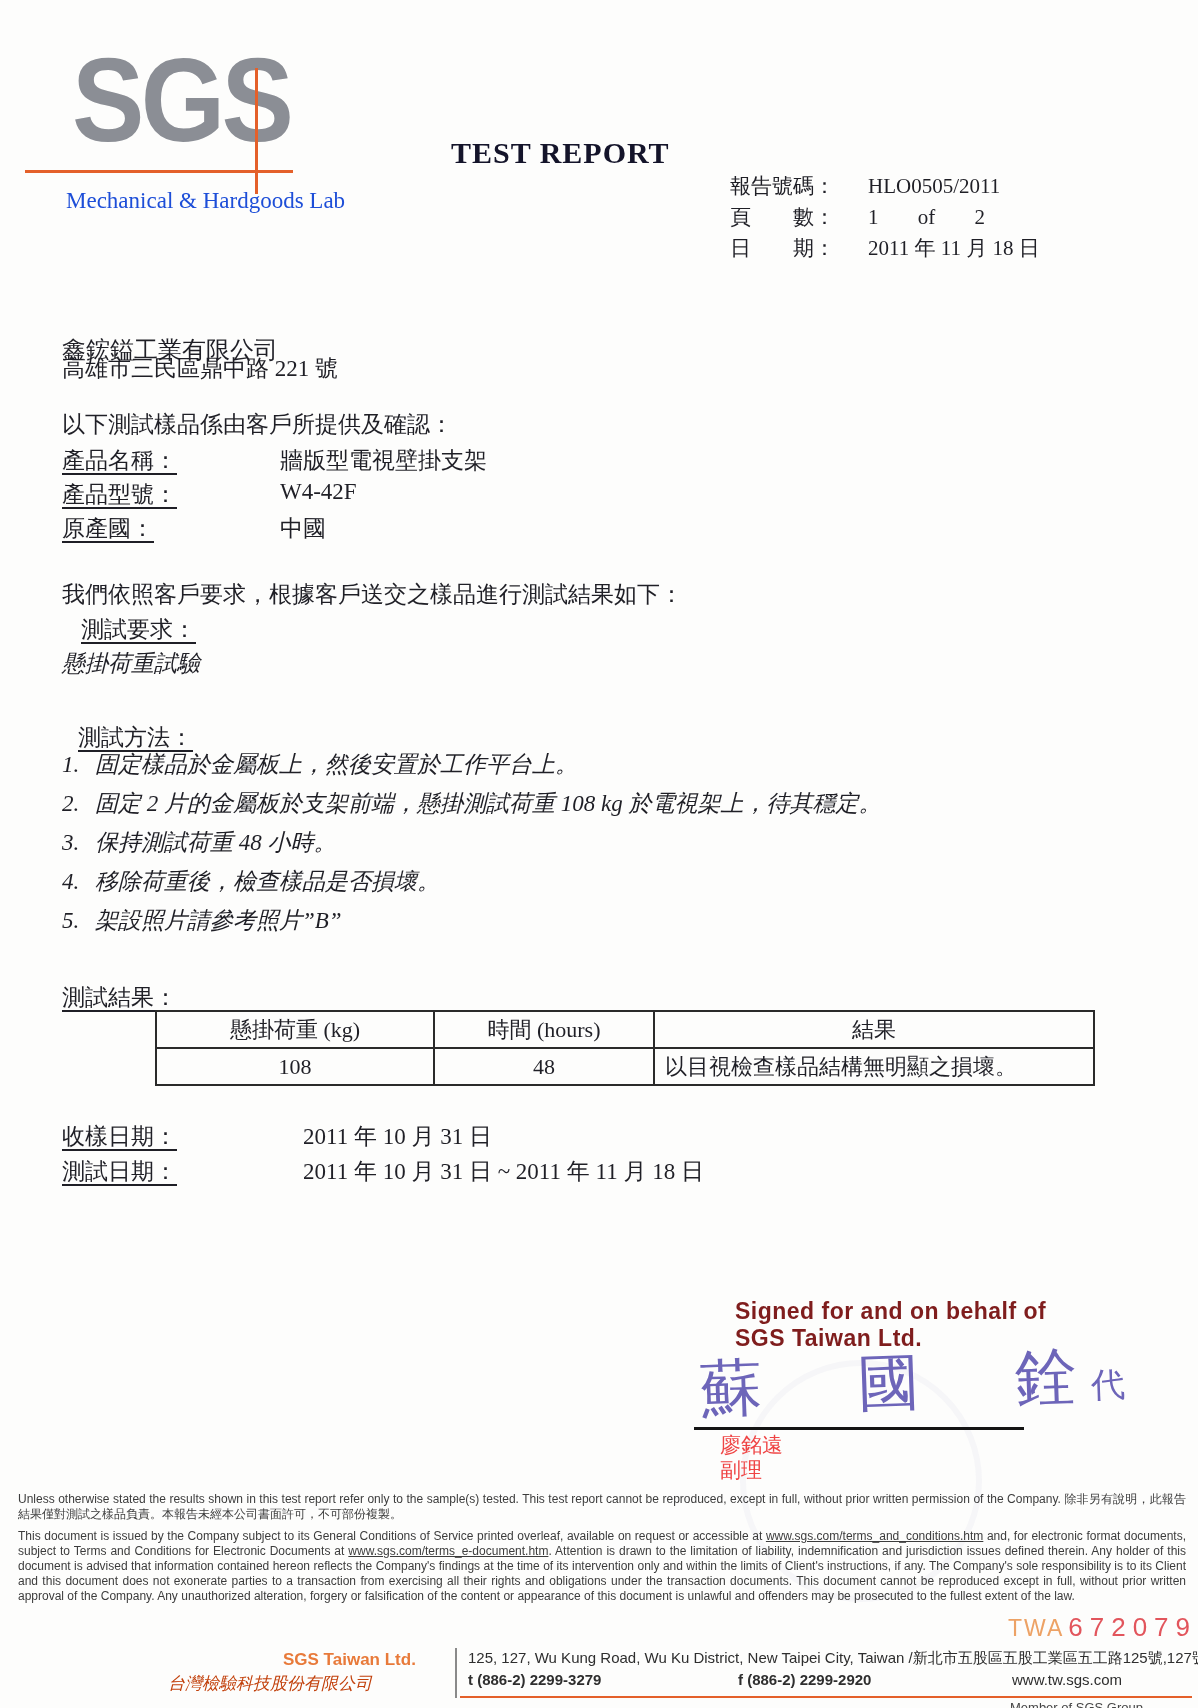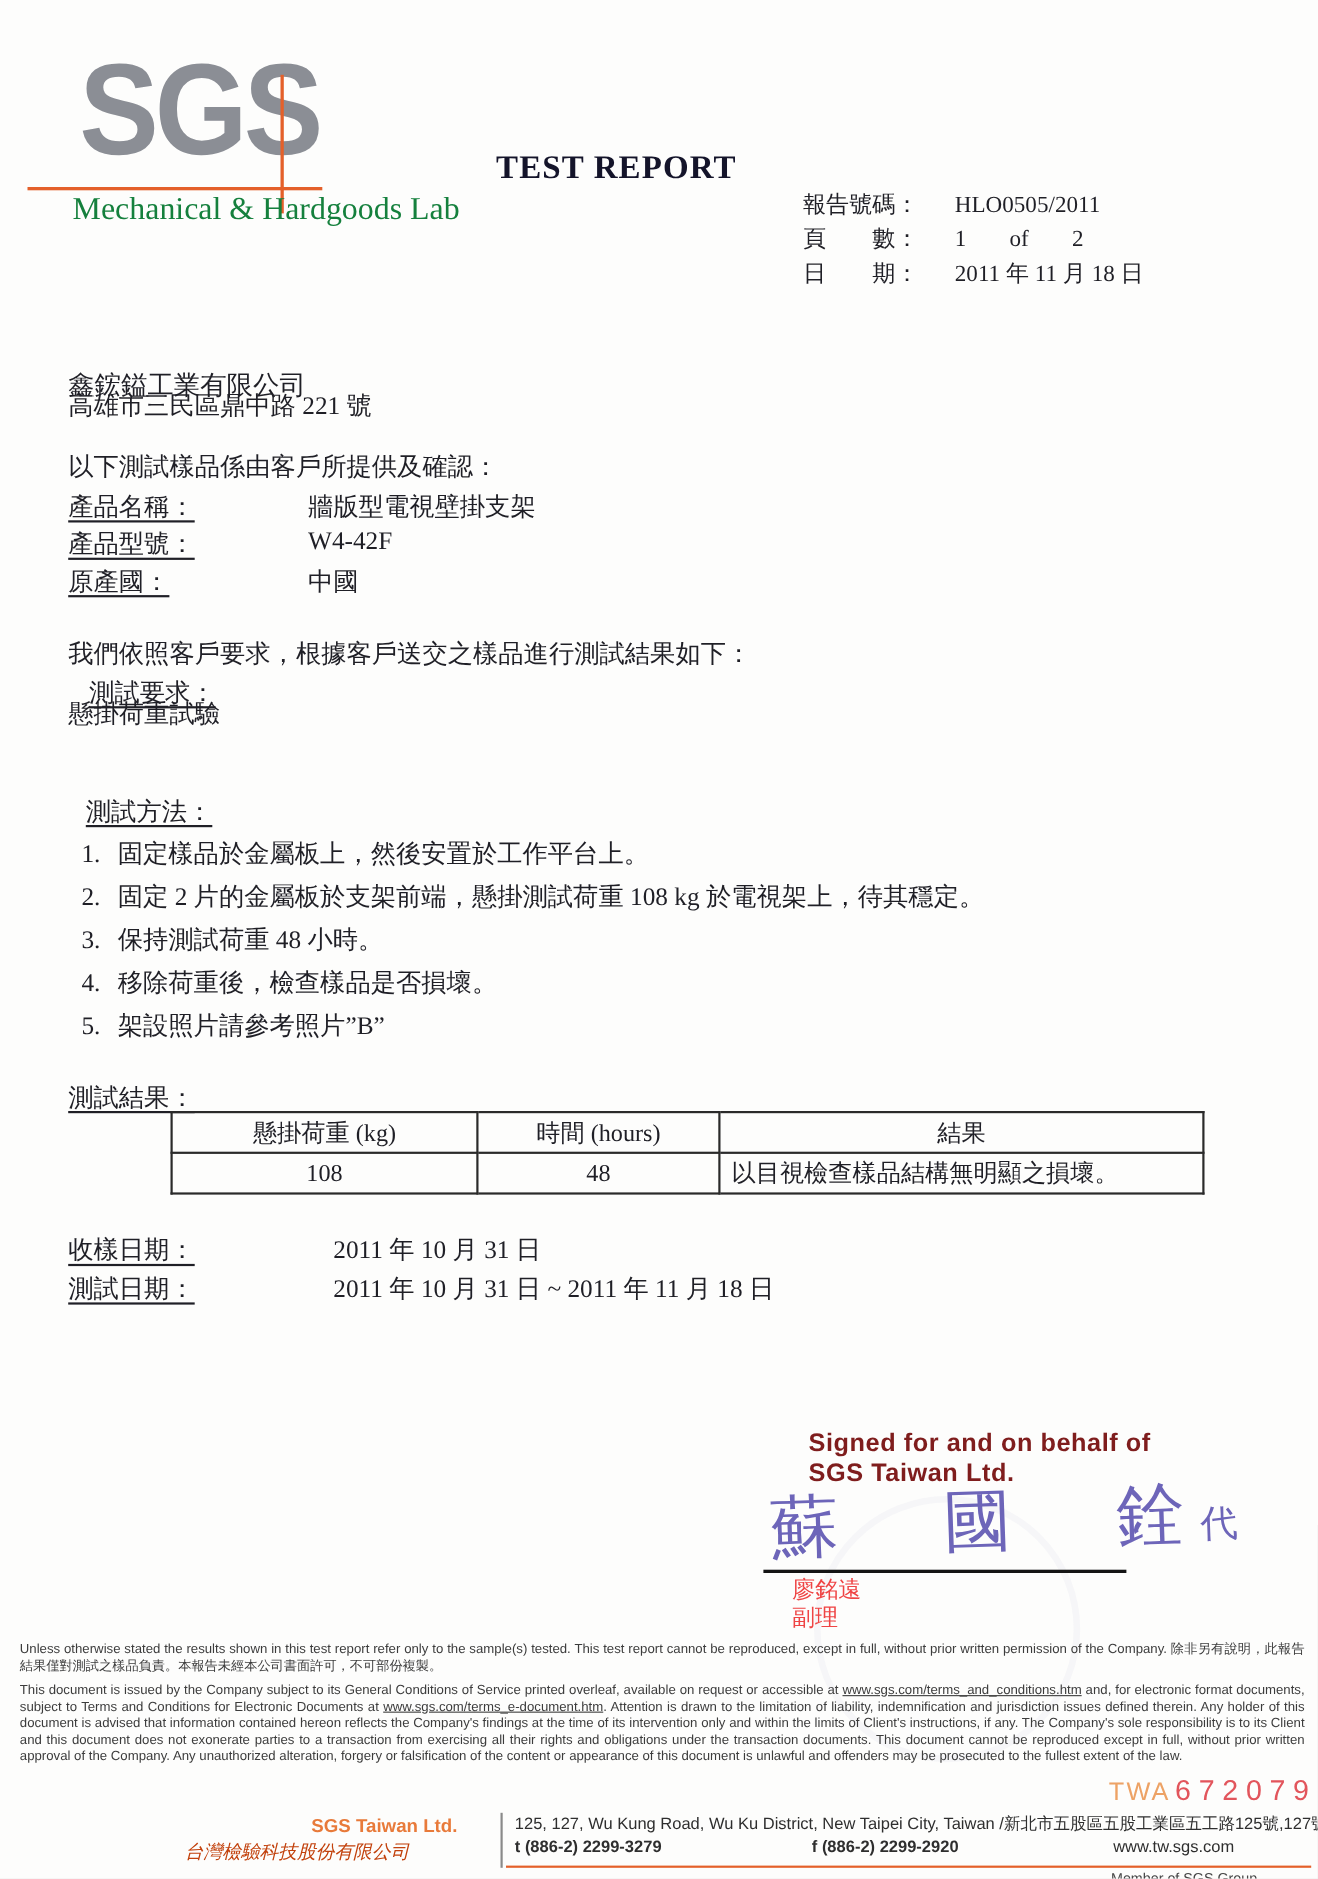--- a/index.html
+++ b/index.html
@@ -10,33 +10,33 @@
   }
   
   .logo-wrap{position:absolute;left:0;top:55px;width:320px;height:160px;}
   .logo-text{
     position:absolute;left:72px;top:-14px;
     font-family:"Liberation Sans","DejaVu Sans",sans-serif;font-weight:bold;
     font-size:118px;line-height:1;color:#8b8e95;letter-spacing:-4px;transform:scaleX(.92);transform-origin:left top;
   }
   .logo-hline{position:absolute;left:25px;top:115px;width:268px;height:3px;background:#e4602a;}
   .logo-vline{position:absolute;left:255px;top:13px;width:3px;height:126px;background:#e4602a;}
-  .lab-name{position:absolute;left:66px;top:174px;font-size:29px;color:#15803d;}
+  .lab-name{position:absolute;left:66px;top:188px;font-size:23px;color:#1d4ed8;}
   .report-title{position:absolute;left:451px;top:136px;font-size:30px;font-weight:bold;letter-spacing:1px;color:#14142a;}
   .report-meta{position:absolute;left:730px;top:172px;font-size:21px;color:#1f1f26;}
   .meta-row{display:flex;height:31px;align-items:baseline;}
   .meta-label{width:138px;}
   .meta-row.r1 .meta-value{word-spacing:34px;}
   
   .t{position:absolute;left:62px;font-size:23px;white-space:nowrap;}
   .u{text-decoration:underline;text-underline-offset:5px;}
   .fieldval{position:absolute;left:280px;font-size:23px;white-space:nowrap;}
   .dateval{position:absolute;left:303px;font-size:23px;white-space:nowrap;}
   
-  .steps{position:absolute;left:62px;top:752px;margin:12px;padding:0;list-style:none;font-size:23px;}
+  .steps{position:absolute;left:62px;top:752px;margin:0;padding:0;list-style:none;font-size:23px;font-style:italic;}
   .steps li{margin:0 0 13px 0;line-height:26px;white-space:nowrap;}
   .steps .num{display:inline-block;width:33px;}
   
   .result-table{position:absolute;left:155px;top:1010px;border-collapse:collapse;table-layout:fixed;}
   .result-table th,.result-table td{
     border:2px solid #2a2a2a;font-weight:normal;font-size:22px;
     height:35px;text-align:center;padding:0 24px;white-space:nowrap;
   }
   .result-table .c1{width:228px;} .result-table .c2{width:170px;} .result-table .c3{width:390px;}
   .result-table td.left{text-align:left;padding-left:10px;}
@@ -106,21 +106,21 @@
   <div class="t" style="top:409px;">以下測試樣品係由客戶所提供及確認：</div>
   <div class="t u" style="top:445px;">產品名稱：</div>
   <div class="fieldval" style="top:445px;">牆版型電視壁掛支架</div>
   <div class="t u" style="top:479px;">產品型號：</div>
   <div class="fieldval" style="top:479px;">W4-42F</div>
   <div class="t u" style="top:513px;">原產國：</div>
   <div class="fieldval" style="top:513px;">中國</div>
 
   <div class="t" style="top:579px;">我們依照客戶要求，根據客戶送交之樣品進行測試結果如下：</div>
   <div class="t u" style="top:614px;margin-left:19px;">測試要求：</div>
-  <div class="t" style="top:633px;">懸掛荷重試驗</div>
+  <div class="t" style="top:648px;font-style:italic;">懸掛荷重試驗</div>
 
   <div class="t u" style="top:722px;margin-left:16px;">測試方法：</div>
   <ul class="steps">
     <li><span class="num">1.</span><span>固定樣品於金屬板上，然後安置於工作平台上。</span></li>
     <li><span class="num">2.</span><span>固定 2 片的金屬板於支架前端，懸掛測試荷重 108 kg 於電視架上，待其穩定。</span></li>
     <li><span class="num">3.</span><span>保持測試荷重 48  小時。</span></li>
     <li><span class="num">4.</span><span>移除荷重後，檢查樣品是否損壞。</span></li>
     <li><span class="num">5.</span><span>架設照片請參考照片”B”</span></li>
   </ul>
 

